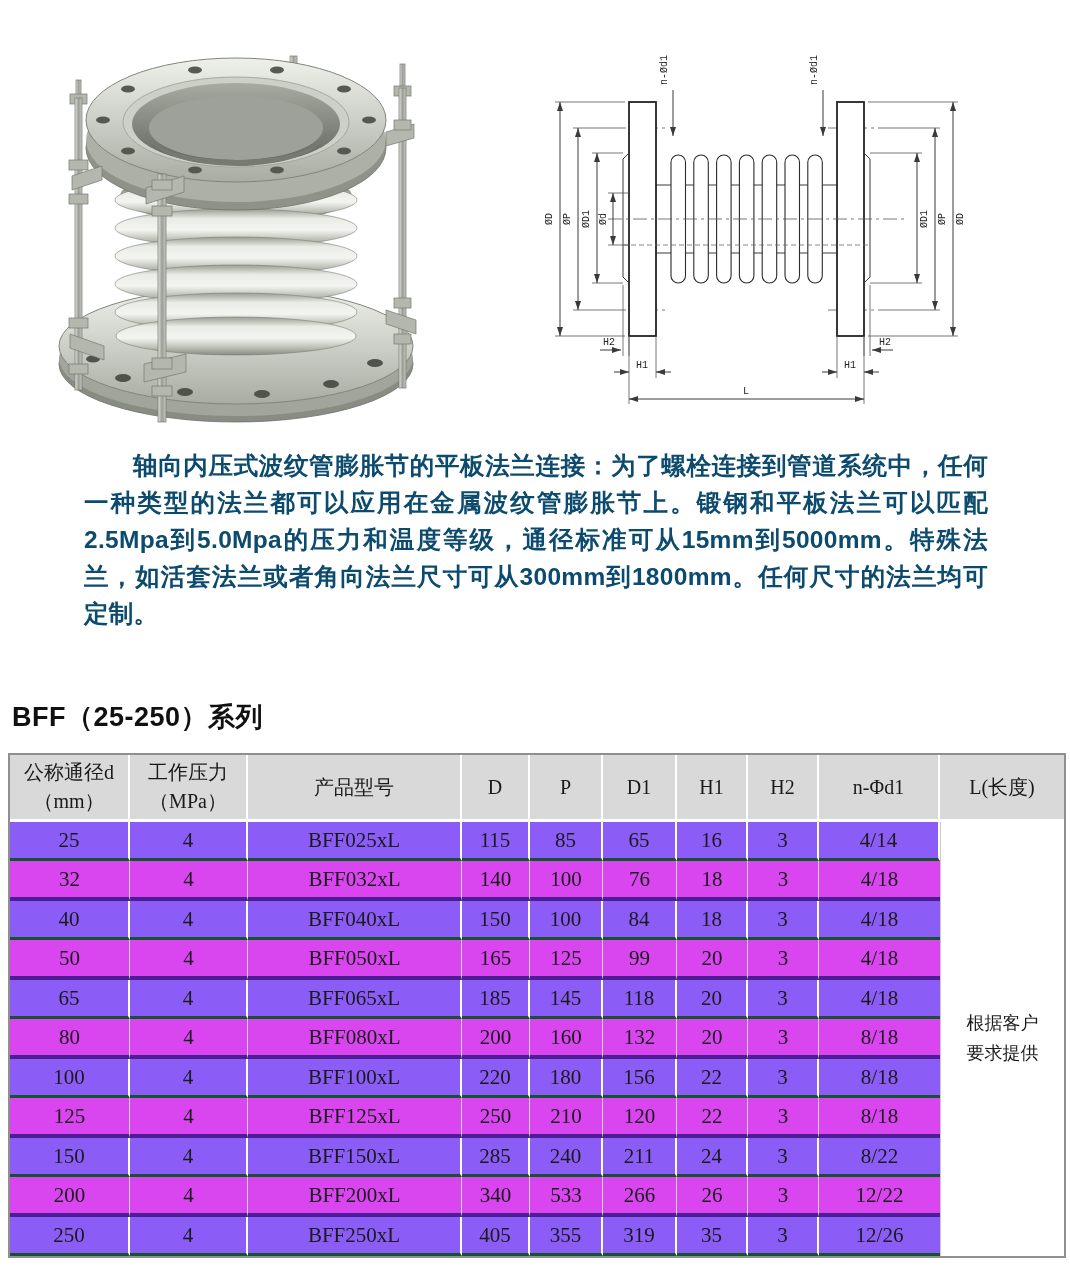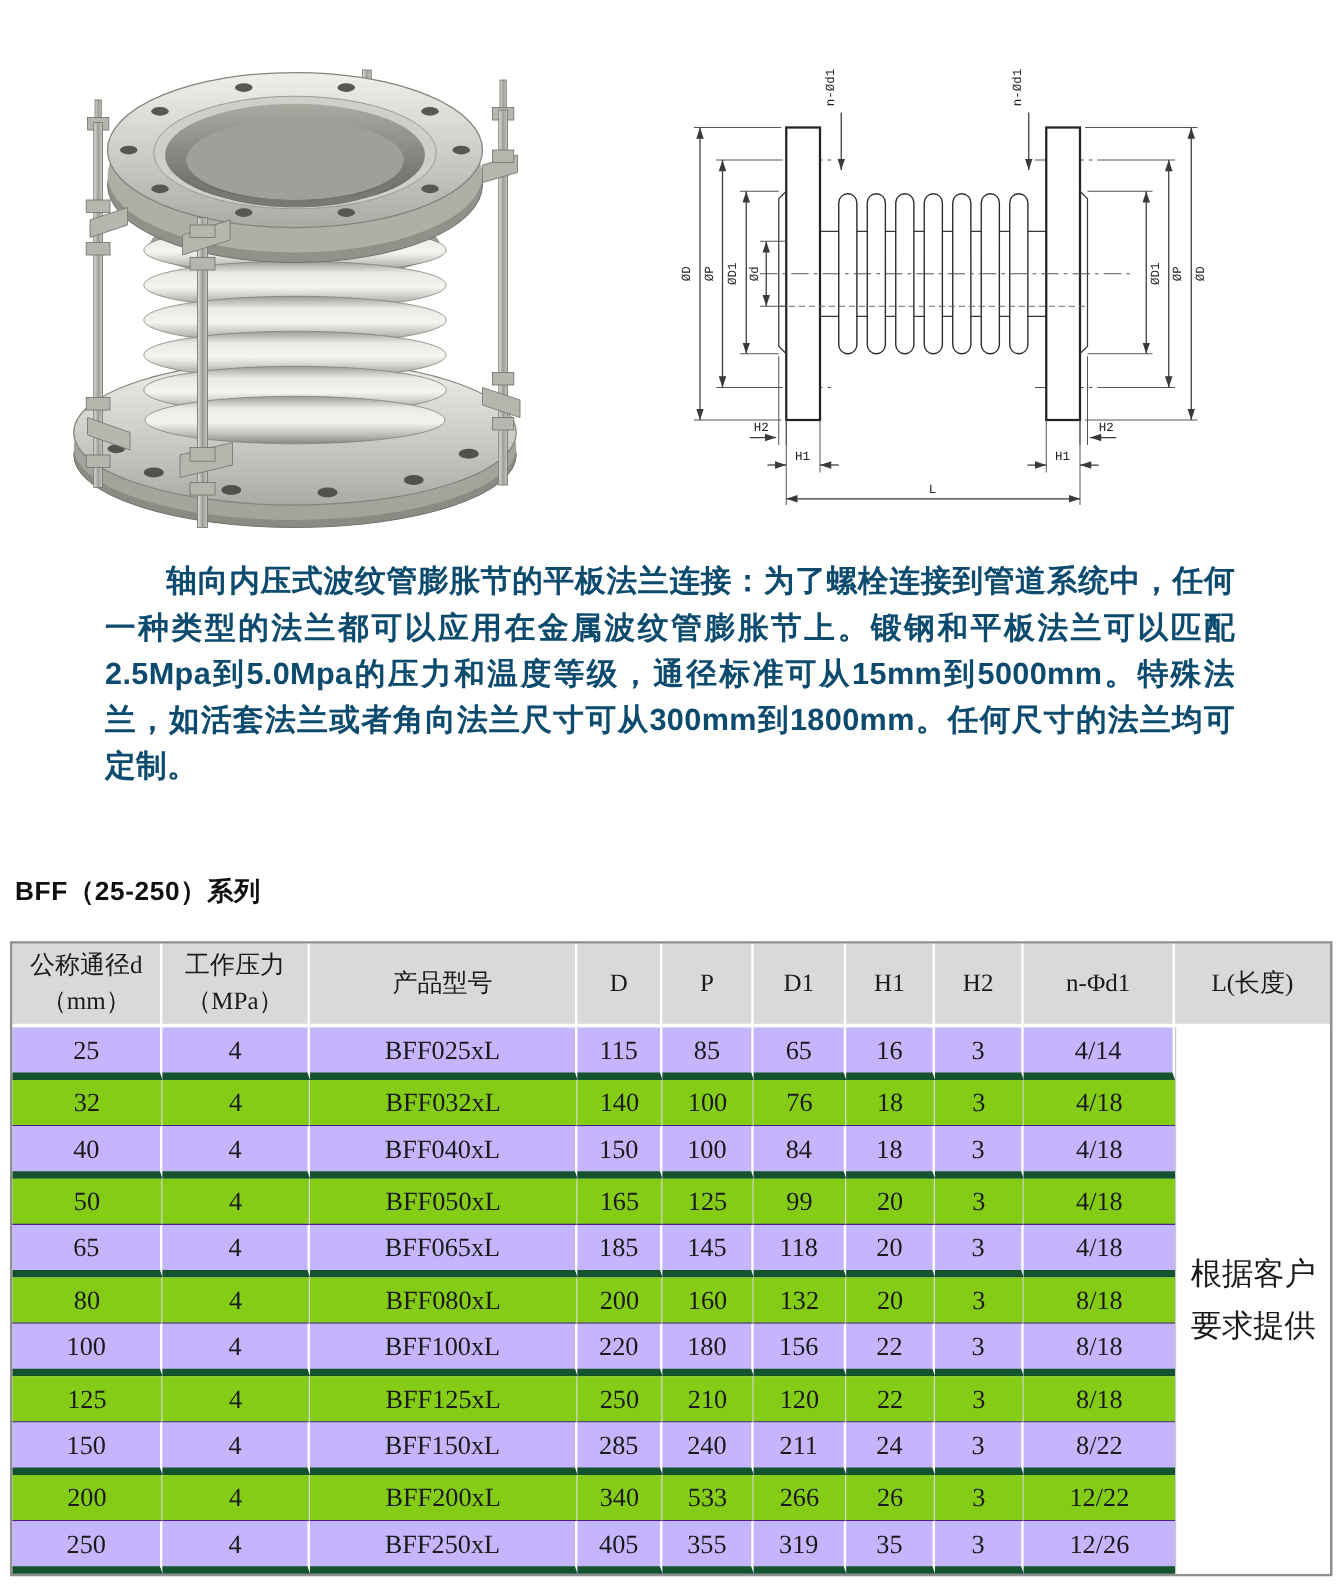--- a/index.html
+++ b/index.html
@@ -5,36 +5,36 @@
   html,body{margin:0;padding:0;background:#fff;}
   .page{position:relative;width:1070px;height:1271px;background:#ffffff;overflow:hidden;
         font-family:"Liberation Sans","DejaVu Sans",sans-serif;}
   figure{margin:0;padding:0;}
   .photo-fig{position:absolute;left:50px;top:28px;width:400px;height:400px;}
   .drawing-fig{position:absolute;left:530px;top:38px;width:455px;height:375px;}
   .desc{position:absolute;left:84px;top:447px;width:904px;margin:0;
         font-size:24.5px;line-height:37px;text-indent:2em;color:#0c4a6e;
         font-weight:600;letter-spacing:0.3px;text-align:justify;
         font-family:"Liberation Sans","DejaVu Sans",sans-serif;}
-  .series-title{position:absolute;left:12px;top:699px;margin:0;font-size:21px;
+  .series-title{position:absolute;left:12px;top:699px;margin:0;font-size:27px;
         font-weight:700;color:#101010;letter-spacing:0.5px;}
   table.spec{position:absolute;left:8px;top:753px;width:1054px;table-layout:fixed;
         border-collapse:separate;border-spacing:0;border:2px solid #8f8f8f;
         text-align:center;color:#1a1a1a;
         font-family:"Liberation Serif","DejaVu Serif",serif;}
   table.spec thead th{background:#d9d9d9;font-weight:400;font-size:20px;height:64px;
         white-space:pre-line;line-height:1.45;padding:0;
         border-right:2px solid #ffffff;border-bottom:3px solid #ffffff;vertical-align:middle;}
   table.spec thead th:last-child{border-right:none;}
   table.spec tbody td{font-size:21px;height:36px;padding:0;vertical-align:middle;}
-  tr.row-pink td{background:#c4b5fd;border-right:2px solid #ffffff;border-bottom:6px solid #14532d;}
-  tr.row-plain td{background:#84cc16;border-right:1px solid #d4d4d4;border-bottom:1px solid #4c1d95;}
+  tr.row-pink td{background:#8b5cf6;border-right:2px solid #ffffff;border-bottom:3px solid #14532d;}
+  tr.row-plain td{background:#d946ef;border-right:1px solid #d4d4d4;border-bottom:4px solid #4c1d95;}
   tr.row-pink td:last-child,tr.row-plain td:last-child{border-right:none;}
   table.spec td.l-note{background:#ffffff;border-right:none;border-bottom:none;
-        border-left:1px solid #c9c9c9;vertical-align:middle;font-size:25px;}
+        border-left:1px solid #c9c9c9;vertical-align:middle;font-size:18px;}
   table.spec td.l-note span{display:inline-block;width:4em;line-height:1.65;text-align:center;}
   
   .dln{stroke:#3a3a3a;stroke-width:1;fill:none;}
   .thk{stroke:#232323;stroke-width:1.8;fill:#ffffff;}
   .ext{stroke:#555;stroke-width:0.8;fill:none;}
   .dsh{stroke:#6a6a6a;stroke-width:0.8;fill:none;stroke-dasharray:5 3;}
   .cdl{stroke:#555;stroke-width:0.8;fill:none;stroke-dasharray:14 4 3 4;}
   text.dim{font-family:"Liberation Mono","DejaVu Sans Mono",monospace;font-size:10px;fill:#232323;}
 </style>
 </head>

